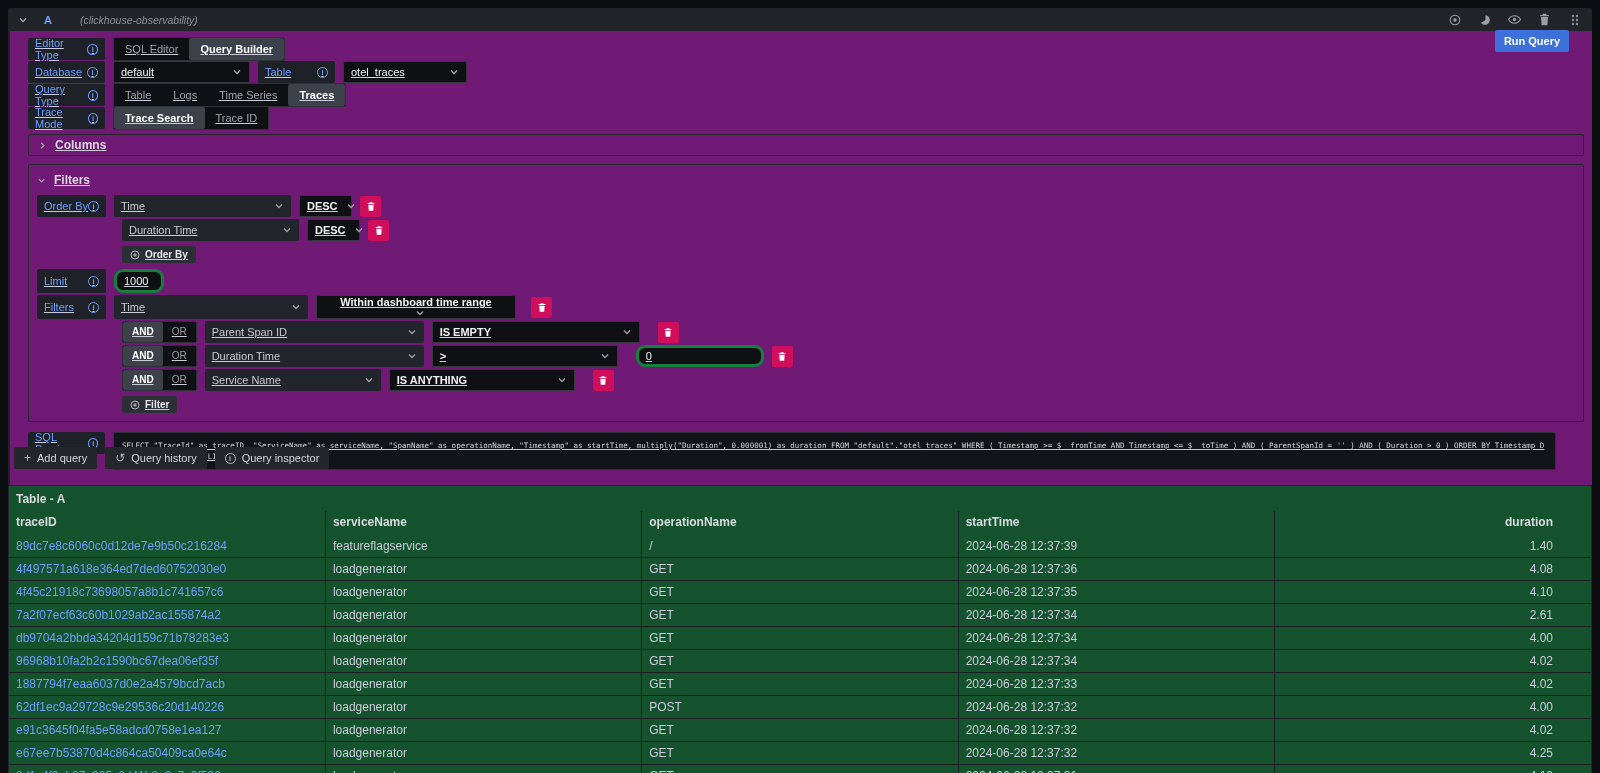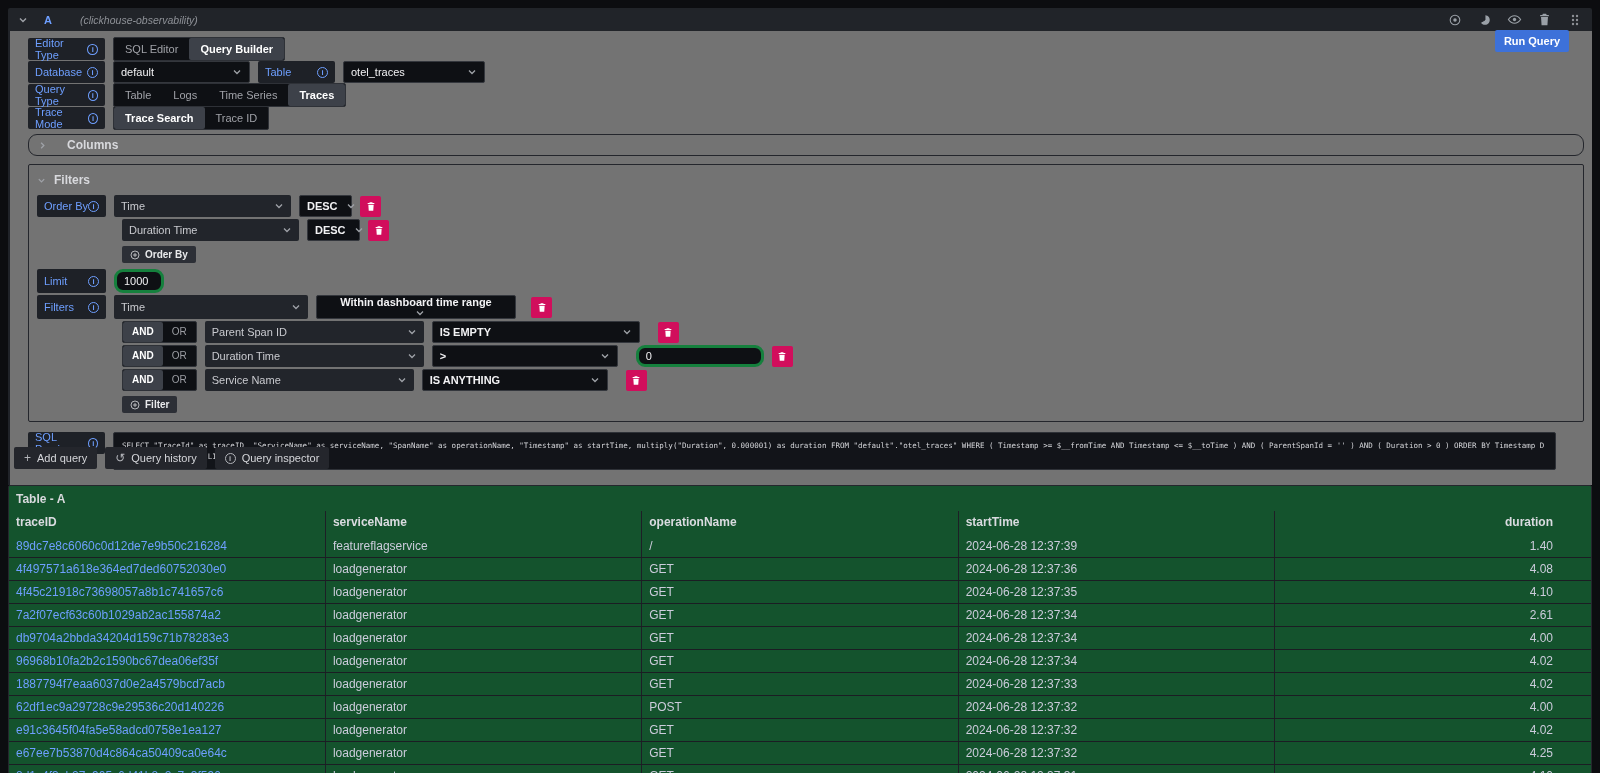--- a/index.html
+++ b/index.html
@@ -14,22 +14,22 @@
   .qe { position:absolute; left:8px; top:8px; width:1584px; }
   .qe-header {
     height:23px; background:#212429; border-radius:2px 2px 0 0;
     display:flex; align-items:center; padding:0 10px; gap:10px;
   }
   .qe-ref { color:#6e9fff; font-size:11px; font-weight:700; margin-left:6px; }
   .qe-ds { color:#8e9197; font-size:10.5px; font-style:italic; margin-left:18px; }
   .qe-header-icons { margin-left:auto; display:flex; align-items:center; gap:15px; }
   .hicon { display:flex; align-items:center; justify-content:center; width:15px; height:15px; cursor:pointer; }
   .qe-body {
-    background:#737373; border-left:2px solid #202329;
-    padding:7px 4px 14px 18px; position:relative; min-height:430px;
+    background:#701a75; border-left:2px solid #202329;
+    padding:7px 4px 14px 18px; position:relative; min-height:430px;text-decoration:underline;
   }
   .frow { display:flex; align-items:center; gap:8px; height:22px; margin-bottom:1px; }
   .frow.sp { margin-bottom:2px; }
   .inline-label {
     background:#1e2127; border-radius:2px; height:22px; flex:none;
     display:flex; align-items:center; justify-content:space-between;
     padding:0 7px; color:#6e9fff; font-size:11px; font-weight:500;
   }
   .w77 { width:77px; } .w69 { width:69px; }
   .spacer77 { width:77px; flex:none; }
@@ -70,21 +70,21 @@
   }
   
   .andor {
     display:flex; align-items:center; height:22px; background:#0e1014;
     border:1px solid #2e3137; border-radius:2px; flex:none;
   }
   .andor .opt { font-size:10px; padding:0 9px; height:20px; line-height:20px; color:#9b9da3; cursor:pointer; border-radius:2px; }
   .andor .opt.active { background:#3d4149; color:#fff; font-weight:700; }
   
   .section { border:1px solid #24262c; border-radius:2px; margin-right:4px; }
-  .section.collapsed { height:22px; display:flex; align-items:center; padding:0 9px; gap:20px; margin-top:5px;border-radius:9px; }
+  .section.collapsed { height:22px; display:flex; align-items:center; padding:0 9px; gap:8px; margin-top:5px; }
   .section.expanded { margin-top:8px; padding:6px 8px 8px; }
   .section-title { font-size:12px; font-weight:700; color:#d8d9dd; display:flex; align-items:center; gap:8px; height:18px; margin-bottom:6px; cursor:pointer; }
   .chev { color:#9fa2a8; display:flex; }
   
   .add-btn {
     height:17px; background:#2c2f36; border:none; border-radius:2px; color:#e9eaec;
     font-size:10px; font-weight:700; font-family:"Liberation Sans",sans-serif;
     display:flex; align-items:center; gap:5px; padding:0 8px; cursor:pointer; flex:none;
   }
   .frow.btnrow { height:17px; margin:5px 0 6px; }
@@ -205,21 +205,21 @@
         <span class="caret">
             <svg width="10" height="10" viewBox="0 0 10 10">
               <path d="M2 3.5l3 3 3-3" stroke="#9fa2a8" stroke-width="1.3" fill="none"></path>
             </svg>
           </span>
       </div>
       <div class="inline-label w77">
         <span>Table</span>
         <span class="info-i">i</span>
       </div>
-      <div class="sel outline" style="width:142px;">
+      <div class="sel outline" style="width:124px;">
         <span>otel_traces</span>
         <span class="caret">
             <svg width="10" height="10" viewBox="0 0 10 10">
               <path d="M2 3.5l3 3 3-3" stroke="#9fa2a8" stroke-width="1.3" fill="none"></path>
             </svg>
           </span>
       </div>
     </div>
 
     <div class="frow">
@@ -423,21 +423,21 @@
             </svg>
         </button>
       </div>
 
       <div class="frow sp">
         <div class="spacer77"></div>
         <div class="andor">
           <span class="opt active">AND</span>
           <span class="opt">OR</span>
         </div>
-        <div class="sel filled" style="width:209px;">
+        <div class="sel filled" style="width:176px;">
           <span>Service Name</span>
           <span class="caret">
               <svg width="10" height="10" viewBox="0 0 10 10">
                 <path d="M2 3.5l3 3 3-3" stroke="#9fa2a8" stroke-width="1.3" fill="none"></path>
               </svg>
             </span>
         </div>
         <div class="sel outline bold" style="width:186px;">
           <span>IS ANYTHING</span>
           <span class="caret">

